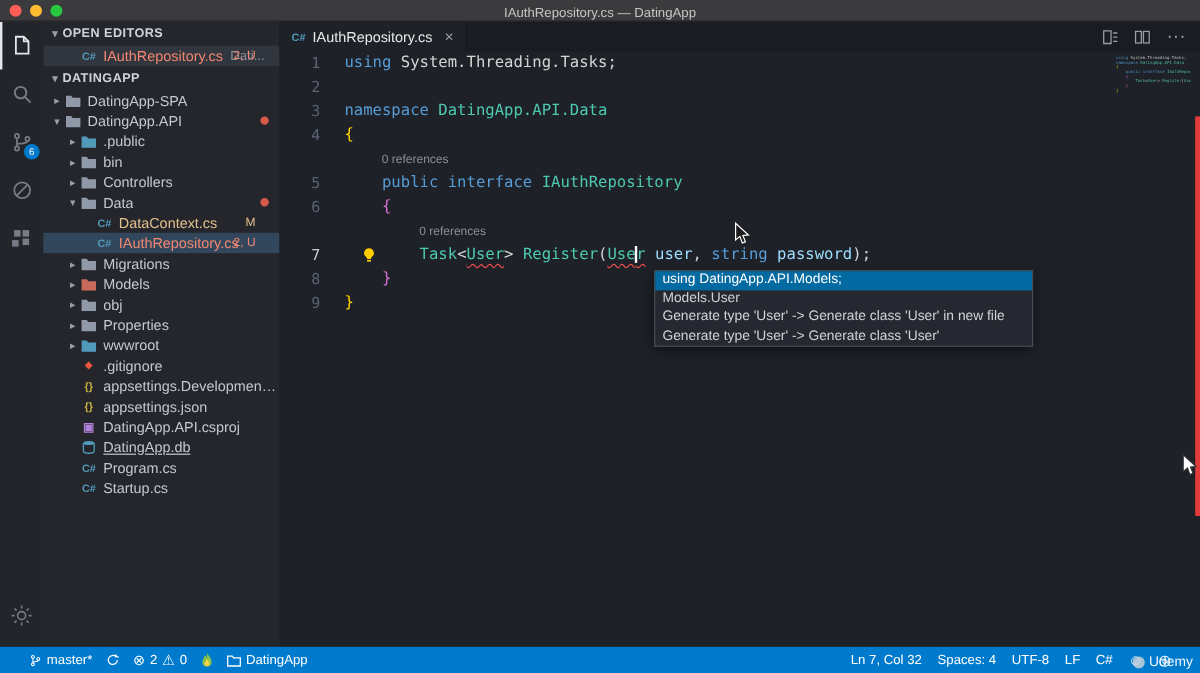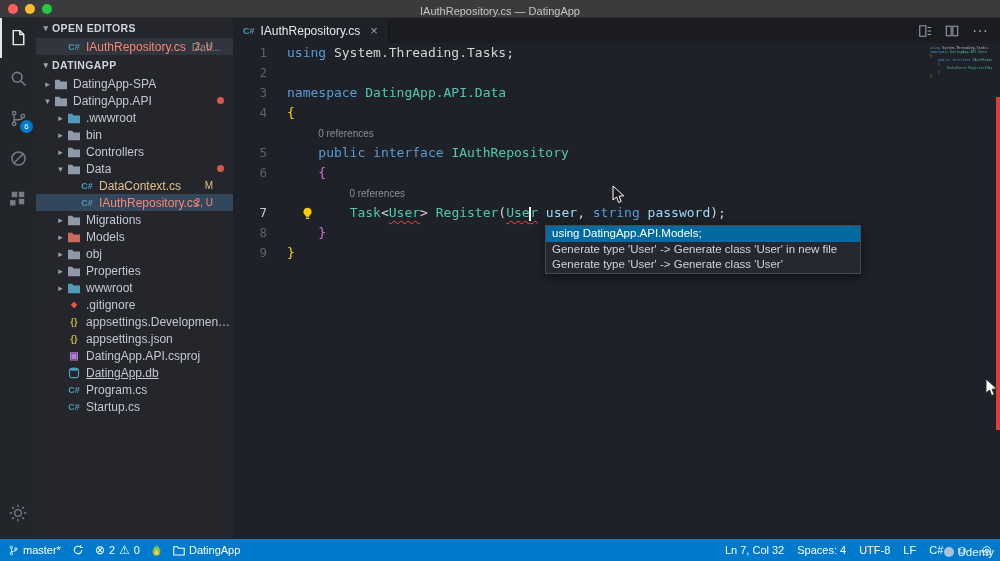--- a/index.html
+++ b/index.html
@@ -57,21 +57,21 @@
   
   .popup{position:absolute;left:312px;top:207px;width:316px;background:#252830;border:1px solid #454a55;box-shadow:0 3px 10px rgba(0,0,0,.55);z-index:20;font-size:11.5px}
   .popup-row{height:15.5px;line-height:15.5px;padding:0 6px;color:#cfd3da;white-space:nowrap;overflow:hidden;cursor:pointer}
   .popup-row.selected{background:#0369a1;color:#fff}
   
   .minimap{position:absolute;top:28px;right:8px;width:62px;height:84px;overflow:hidden;opacity:.85}
   .minimap-inner{font-family:"DejaVu Sans Mono",monospace;font-size:12px;line-height:14px;white-space:pre;transform:scale(.28);transform-origin:top left;width:300px}
   .red-strip{position:absolute;right:0;top:79px;width:4px;height:333px;background:#e23b3b;z-index:30}
   .mouse{position:absolute;z-index:40;pointer-events:none}
   
-  .statusbar{height:22px;background:#007acc;color:#fff;display:flex;align-items:center;font-size:11px;padding:0 8px;position:relative}
+  .statusbar{height:22px;background:#007acc;color:#fff;display:flex;align-items:center;font-size:11px;padding:0 24px;position:relative}
   .sb-item{display:flex;align-items:center;gap:4px;margin-right:11px;cursor:pointer;white-space:nowrap}
   .sb-right{margin-left:auto;display:flex;align-items:flex-end}
   .sb-right .sb-item{margin-right:0;margin-left:13px}
   .glyph{font-size:12px;line-height:1}
   .watermark{position:absolute;right:6px;bottom:3px;z-index:60;color:rgba(255,255,255,.95);font-size:11.5px;display:flex;align-items:center;gap:4px}
   .watermark .wdot{width:10px;height:10px;border-radius:50%;background:rgba(210,215,220,.8);display:inline-block}
 </style>
 </head>
 <body>
 
@@ -171,21 +171,21 @@
           <span class="lbl">DatingApp.API</span>
           <span class="dot"></span>
         </div>
         <div class="row" style="padding-left: 19px;">
           <span class="chevc">▸</span>
           <span class="ficon">
             <svg width="14" height="12" viewBox="0 0 16 14">
               <path d="M1 2h5l1.5 2H15v9H1z" fill="#519aba"></path>
             </svg>
           </span>
-          <span class="lbl">.wwwroot</span>
+          <span class="lbl">.public</span>
         </div>
         <div class="row" style="padding-left: 19px;">
           <span class="chevc">▸</span>
           <span class="ficon">
             <svg width="14" height="12" viewBox="0 0 16 14">
               <path d="M1 2h5l1.5 2H15v9H1z" fill="#8f99a8"></path>
             </svg>
           </span>
           <span class="lbl">bin</span>
         </div>
@@ -382,20 +382,21 @@
           <span class="content"><span class="tok-b1">}</span></span>
         </div>
       </div>
 
     <div class="minimap">
       <div class="minimap-inner" id="minimap-inner"><div><span class="tok-kw">using</span><span class="tok-fg"> </span><span class="tok-fg">System.Threading.Tasks</span><span class="tok-fg">;</span></div><div></div><div><span class="tok-kw">namespace</span><span class="tok-fg"> </span><span class="tok-type">DatingApp.API.Data</span></div><div><span class="tok-b1">{</span></div><div><span class="tok-fg">    </span><span class="tok-kw">public</span><span class="tok-fg"> </span><span class="tok-kw">interface</span><span class="tok-fg"> </span><span class="tok-type">IAuthRepository</span></div><div><span class="tok-fg">    </span><span class="tok-b2">{</span></div><div><span class="tok-fg">        </span><span class="tok-type">Task</span><span class="tok-fg">&lt;</span><span class="tok-type">User</span><span class="tok-fg">&gt;</span><span class="tok-fg"> </span><span class="tok-type">Register</span><span class="tok-fg">(</span><span class="tok-type">Use</span></div><div><span class="tok-fg">    </span><span class="tok-b2">}</span></div><div><span class="tok-b1">}</span></div></div>
     </div>
 
     <div class="popup" id="popup">
         <div class="popup-row selected">using DatingApp.API.Models;</div>
+        <div class="popup-row">Models.User</div>
         <div class="popup-row">Generate type 'User' -&gt; Generate class 'User' in new file</div>
         <div class="popup-row">Generate type 'User' -&gt; Generate class 'User'</div>
       </div>
 
     <div class="red-strip"></div>
 
     <svg class="mouse" style="left:379px;top:167px" width="13" height="19" viewBox="0 0 13 19">
       <path d="M1 1l0 14 3.6-3 2 5.5 2.6-1-2.1-5.3 4.6-.4z" fill="#1b1b1b" stroke="#fff" stroke-width="1"></path>
     </svg>
     <svg class="mouse" style="left:752px;top:360px" width="13" height="19" viewBox="0 0 13 19">

